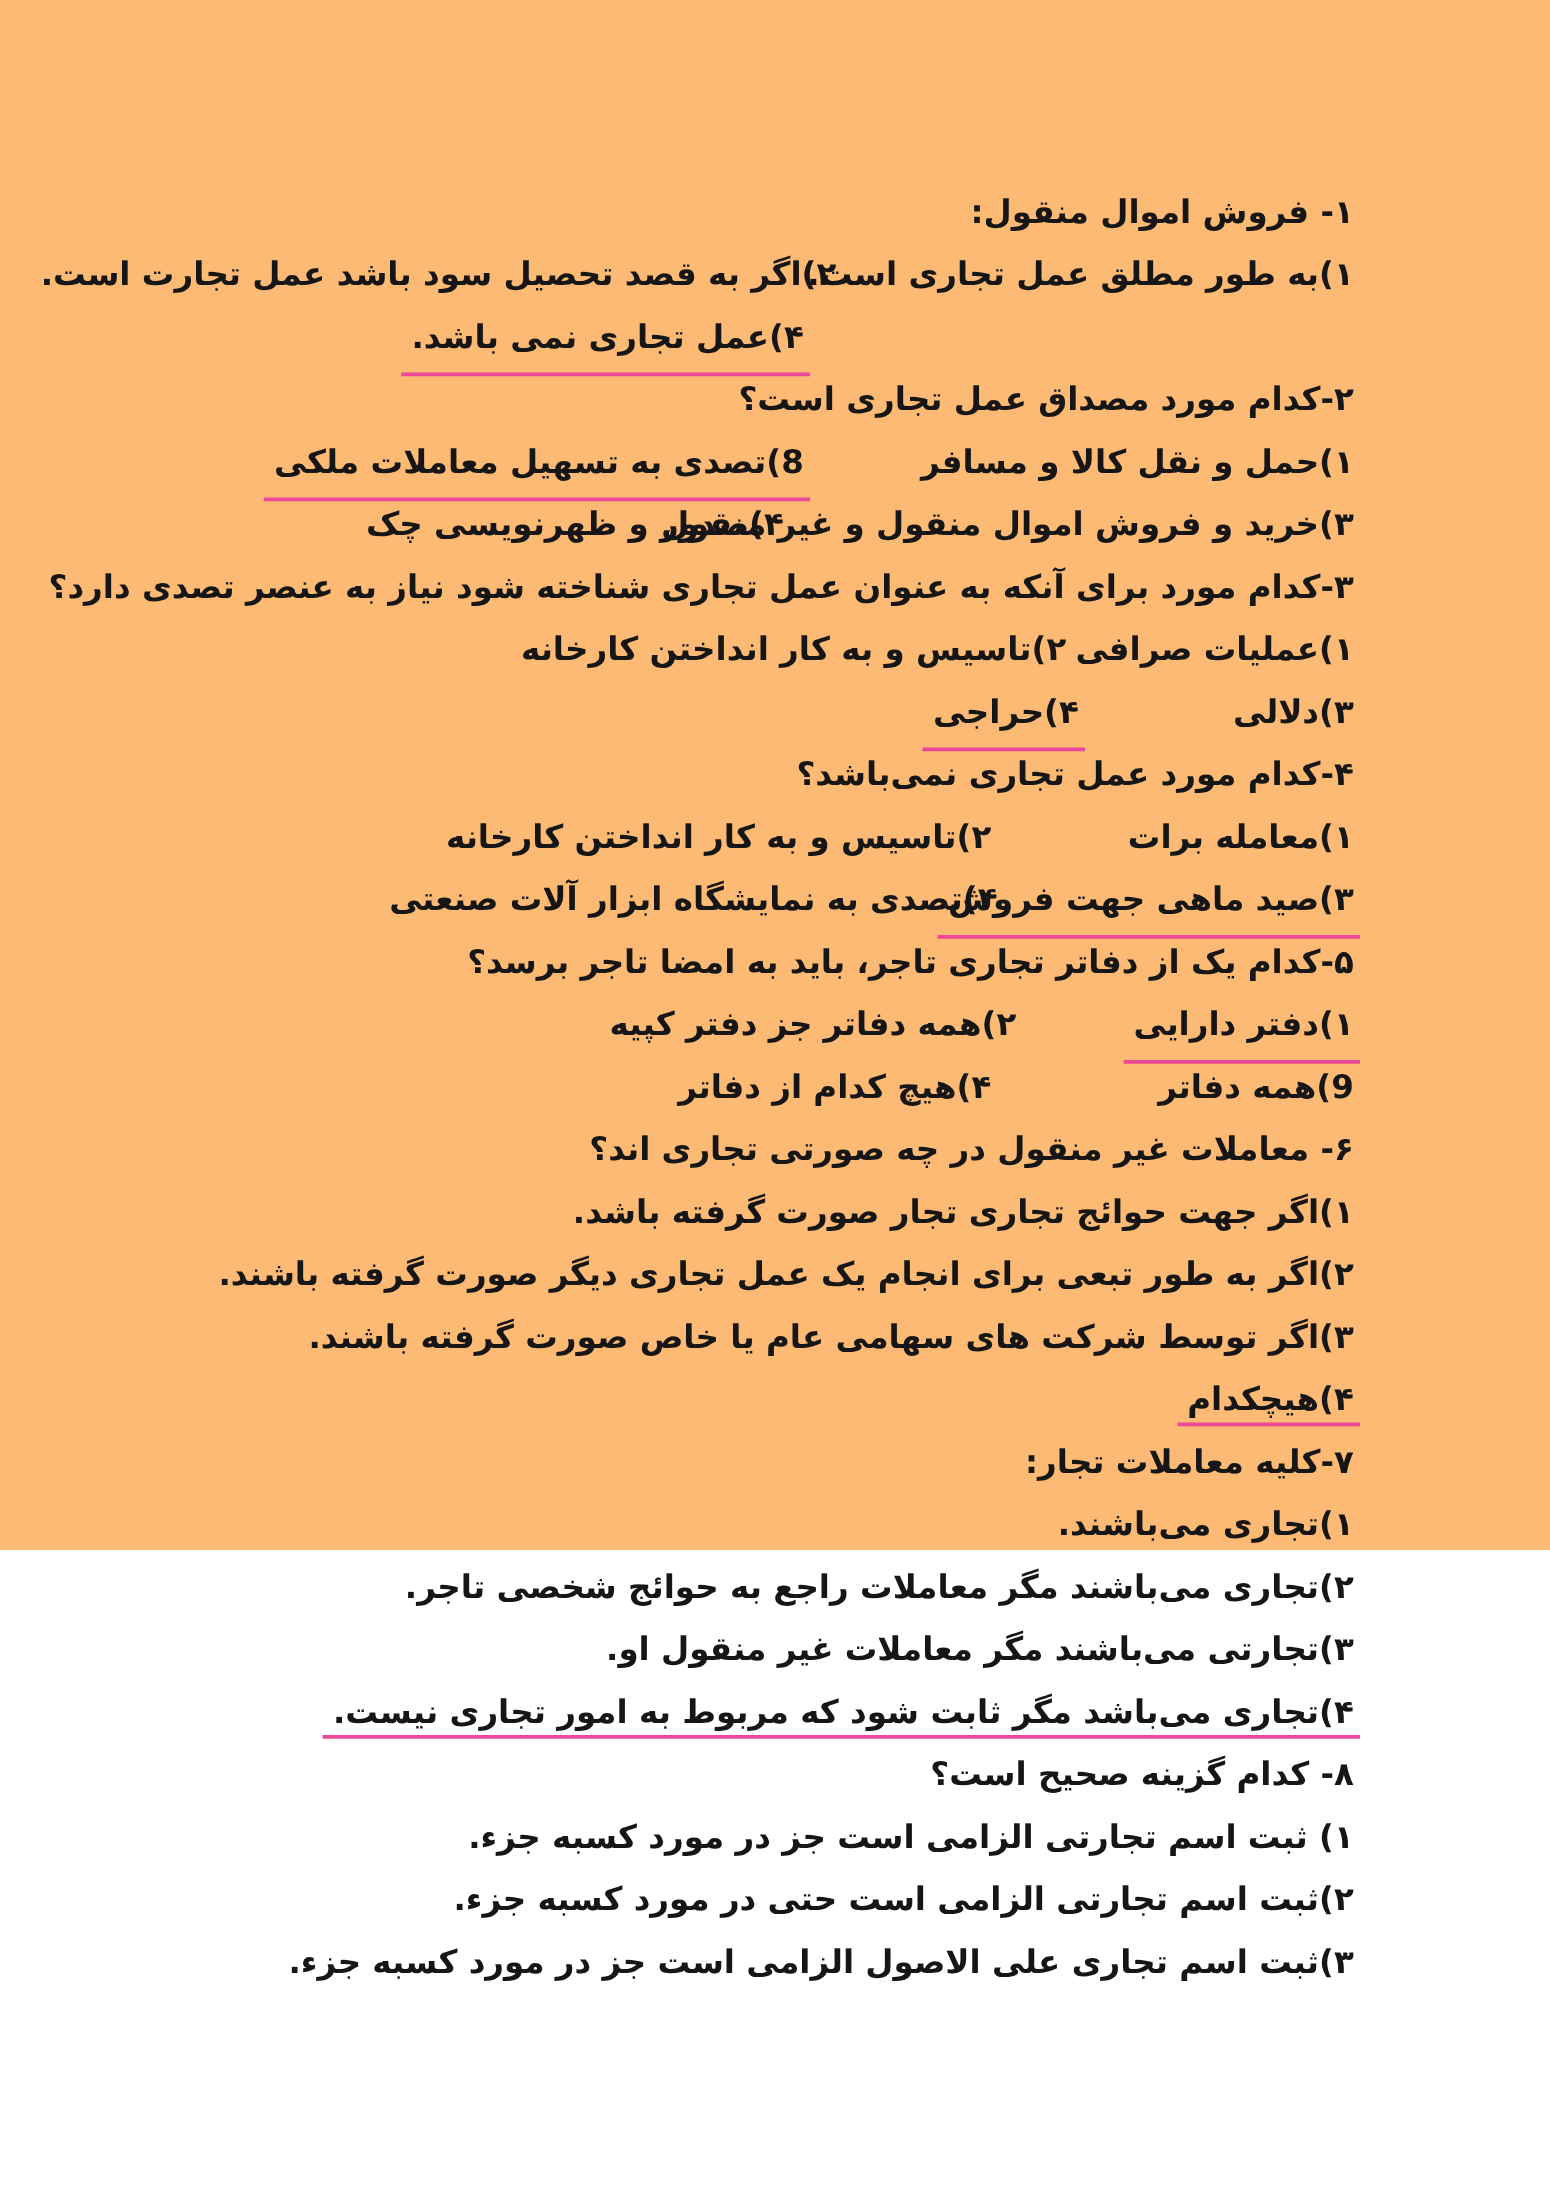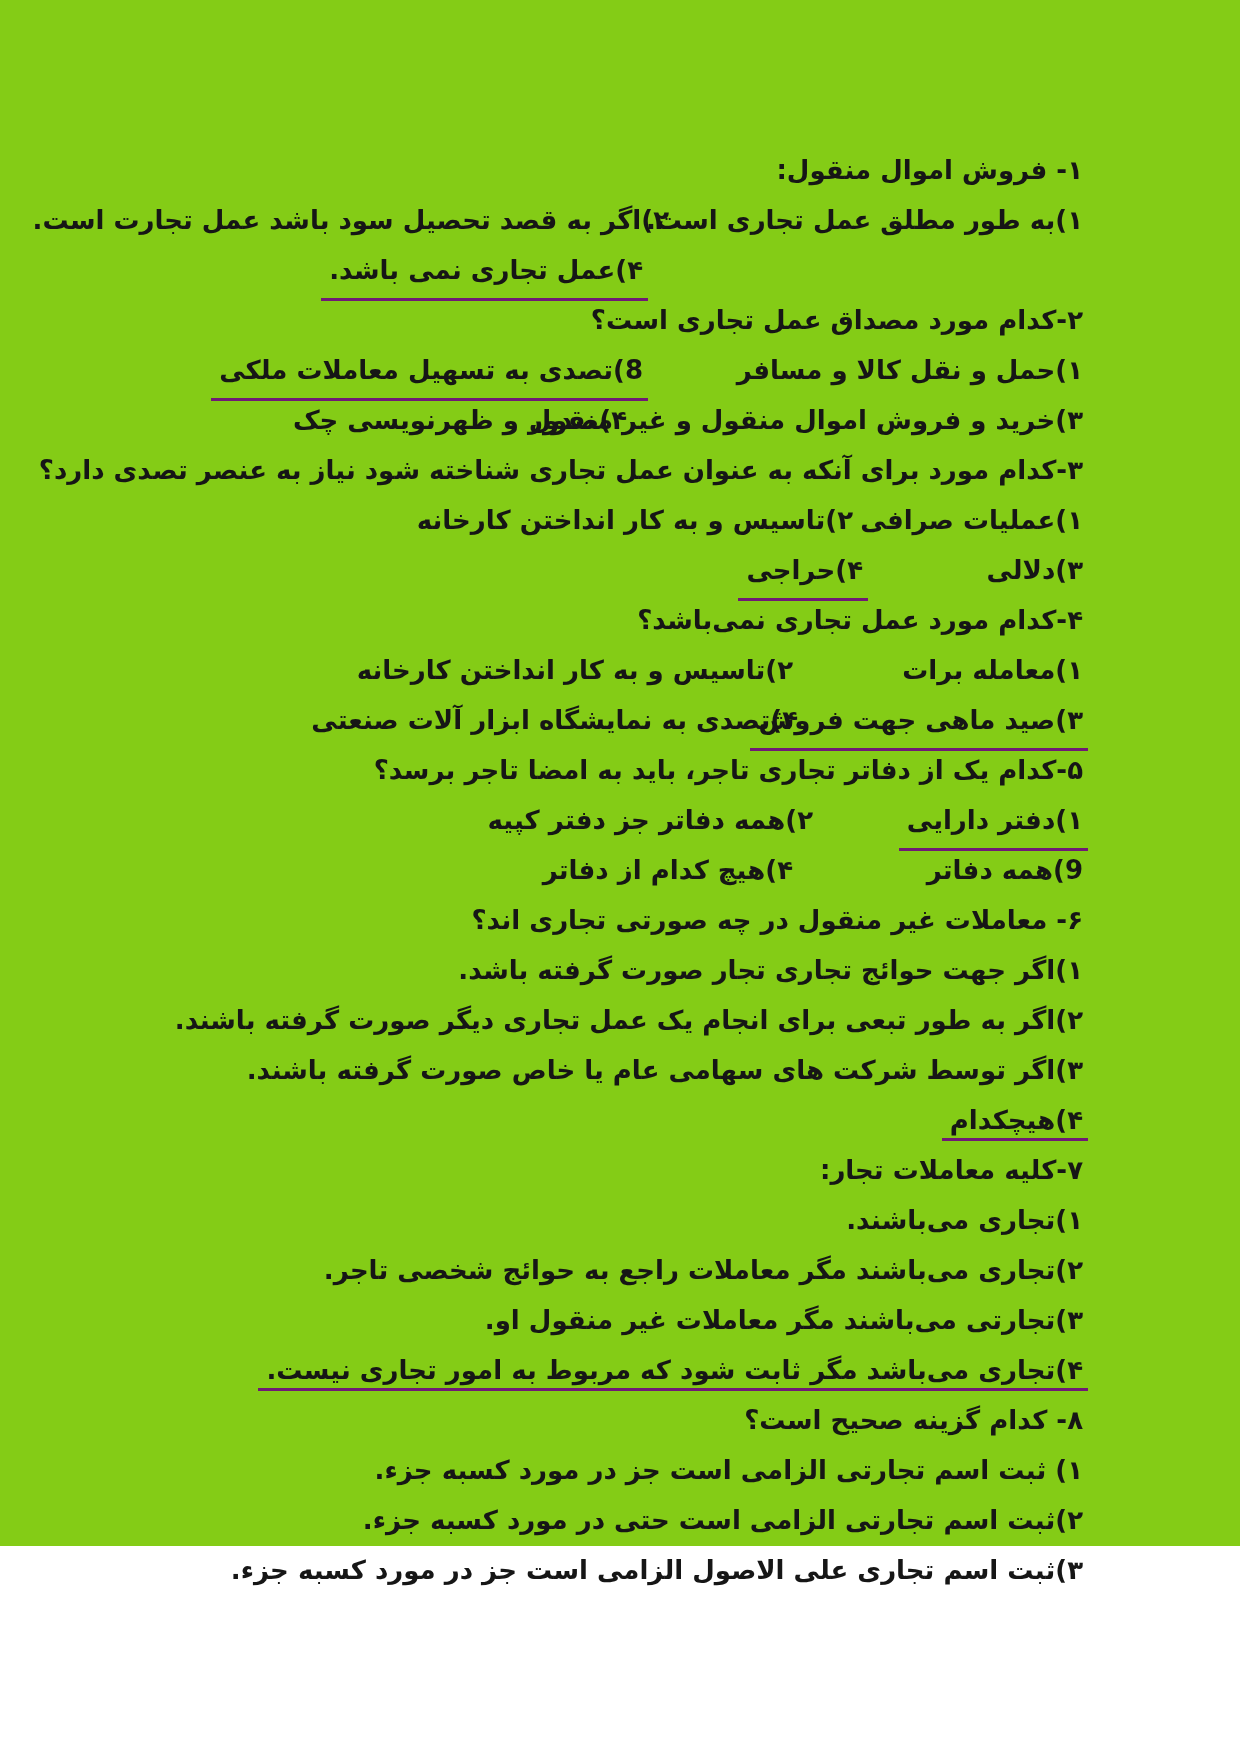--- a/index.html
+++ b/index.html
@@ -5,39 +5,39 @@
   html,body{margin:0;padding:0;}
   body{
     width:1240px;height:1754px;
     background:#ffffff;
     font-family:"DejaVu Sans", sans-serif;
     color:#161616;
     overflow:hidden;
   }
   .page{
     position:relative;
-    width:1240px;height:1546px;
-    background:#84cc16;
+    width:1240px;height:1240px;
+    background:#fdba74;
   }
   .content{
     position:absolute;
     top:145px;right:157px;left:0;
     direction:rtl;
   }
   .row{
     position:relative;
     height:50px;line-height:50px;
     text-align:right;
     white-space:nowrap;
     font-size:26px;font-weight:700;
   }
   .opt1{position:absolute;right:0;top:0;}
   .opt2{position:absolute;top:0;}
   .u{
-    border-bottom:3px solid #701a75;
+    border-bottom:3px solid #ec4899;
     padding:0 5px 3px 8px;
     margin-left:-8px;margin-right:-5px;
   }
   .q-title{font-weight:700;}
 </style>
 </head>
 <body>
 
 <div class="page">
   <div class="content">

